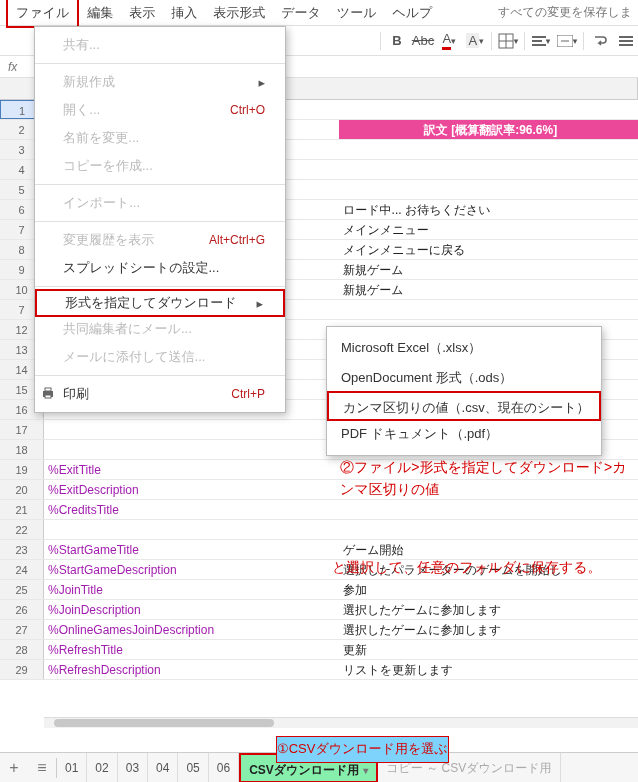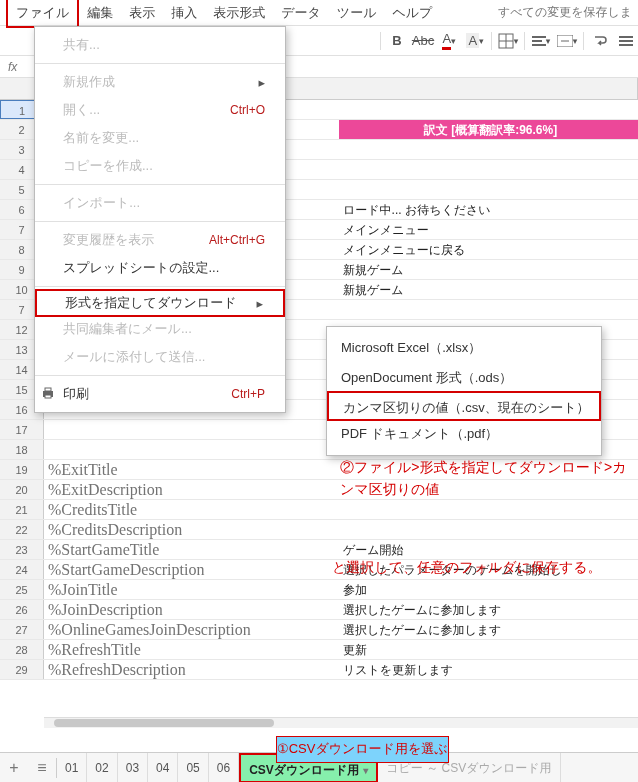--- a/index.html
+++ b/index.html
@@ -20,21 +20,21 @@
 
 .sheet-area { position: relative; height: 680px; }
 .header-row { display: flex; height: 22px; background: #f2f2f2; border-bottom: 1px solid #ccc; }
 .corner-cell { width: 44px; border-right: 1px solid #ccc; background: #f2f2f2; }
 .col-header { flex: 1; border-right: 1px solid #ccc; }
 
 .rows-container { }
 .row { display: flex; height: 20px; border-bottom: 1px solid #e8e8e8; }
 .row-header { width: 44px; background: #f2f2f2; border-right: 1px solid #ccc; text-align: center; color: #666; font-size: 11px; line-height: 20px; }
 .row-header.active { background: #dbe8fb; border: 1px solid #4a7dbd; }
-.cell-a { width: 295px; padding-left: 4px; line-height: 20px; color: #737373; font-size: 16px; white-space: nowrap; overflow: hidden; font-family: Liberation Serif, serif; }
+.cell-a { width: 295px; padding-left: 4px; line-height: 20px; color: #a21caf; font-size: 12px; white-space: nowrap; overflow: hidden; }
 .cell-b { flex: 1; padding-left: 4px; line-height: 20px; color: #222; font-size: 12px; white-space: nowrap; overflow: hidden; }
 .cell-b.black-header { background: #ec4899; color: #fff; font-weight: bold; text-align: center; }
 
 .dropdown { position: absolute; top: 26px; left: 34px; width: 252px; background: #fff; border: 1px solid #bbb; box-shadow: 2px 3px 8px rgba(0,0,0,0.25); z-index: 100; padding: 4px 0; }
 .dropdown-item { display: flex; align-items: center; height: 28px; padding: 0 20px 0 28px; color: #333; font-size: 13px; cursor: pointer; position: relative; white-space: nowrap; }
 .dropdown-item.disabled { color: #bbb; cursor: default; }
 .dropdown-item .shortcut { margin-left: auto; color: #b91c1c; font-size: 12px; }
 .dropdown-item .submenu-arrow { margin-left: auto; color: #555; }
 .dropdown-item.highlighted { border: 2px solid #d40000; margin: -2px 0; }
 .dropdown-sep { height: 1px; background: #e0e0e0; margin: 4px 0; }
@@ -240,21 +240,20 @@
         <div class="cell-a">%ExitDescription</div>
         <div class="cell-b"></div>
       </div>
       <div class="row">
         <div class="row-header">21</div>
         <div class="cell-a">%CreditsTitle</div>
         <div class="cell-b"></div>
       </div>
       <div class="row">
         <div class="row-header">22</div>
-        <div class="cell-a">%CreditsDescription</div>
         <div class="cell-b"></div>
       </div>
       <div class="row">
         <div class="row-header">23</div>
         <div class="cell-a">%StartGameTitle</div>
         <div class="cell-b">ゲーム開始</div>
       </div>
       <div class="row">
         <div class="row-header">24</div>
         <div class="cell-a">%StartGameDescription</div>

